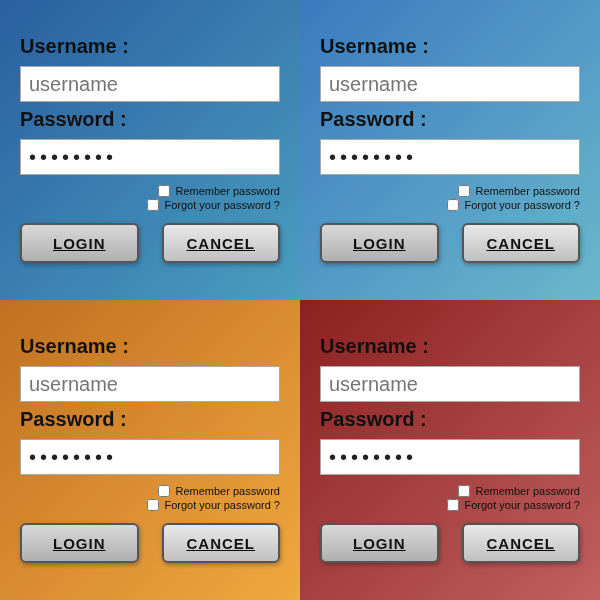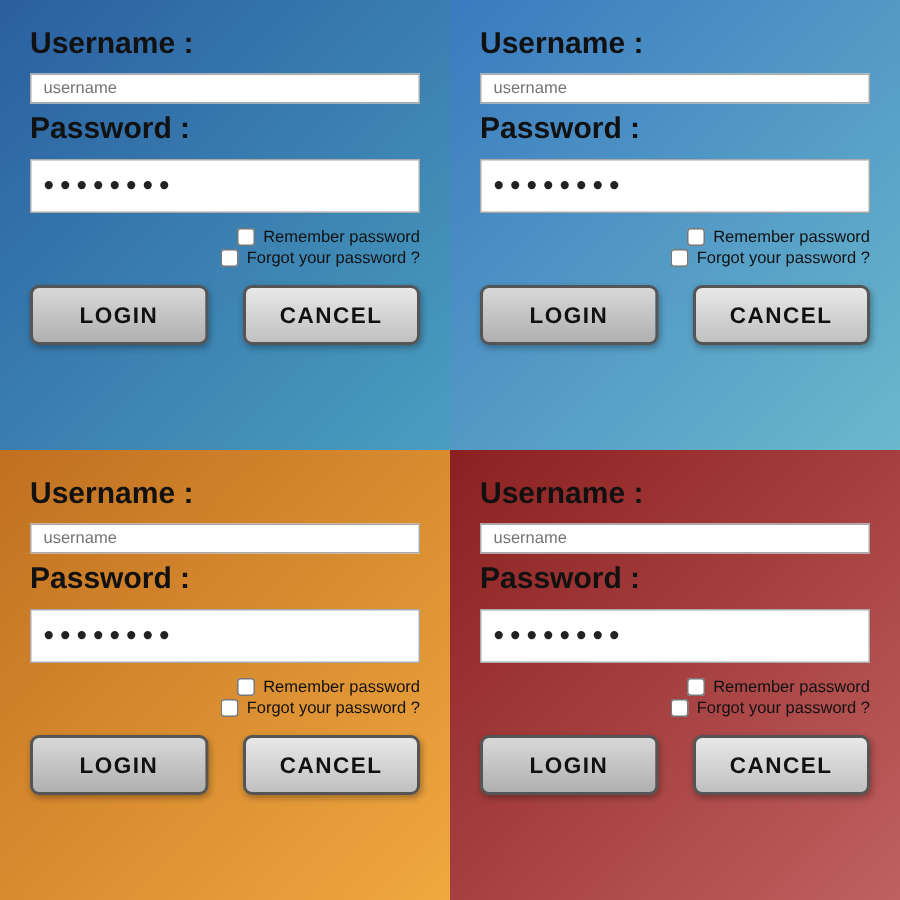--- a/index.html
+++ b/index.html
@@ -7,21 +7,21 @@
       width: 600px;
       height: 600px;
       display: grid;
       grid-template-columns: 1fr 1fr;
       grid-template-rows: 1fr 1fr;
       overflow: hidden;
       font-family: Arial, sans-serif;
     }
 
     .panel {
-      padding: 18px 20px 16px 20px;
+      padding: 35px 20px 16px 20px;
       display: flex;
       flex-direction: column;
       gap: 6px;
     }
 
     
     .panel-1 {
       background: linear-gradient(135deg, #2a5fa0 0%, #4a9ec0 100%);
     }
     .panel-2 {
@@ -36,25 +36,25 @@
 
     .label {
       font-size: 20px;
       font-weight: bold;
       color: #111;
       margin-bottom: 2px;
     }
 
     .text-input {
       width: 100%;
-      height: 20px;
+      height: 36px;
       background: white;
       border: 1px solid #aaa;
       padding: 4px 8px;
-      font-size: 11px;
+      font-size: 20px;
       color: #333;
       outline: none;
     }
 
     .password-input {
       width: 100%;
       height: 36px;
       background: white;
       border: 1px solid #aaa;
       padding: 4px 8px;
@@ -83,20 +83,21 @@
     .checkbox-row input[type="checkbox"] {
       width: 12px;
       height: 12px;
       accent-color: #444;
     }
 
     .buttons {
       display: flex;
       gap: 23px;
       margin-top: 6px;
+      text-decoration: underline;
     }
 
     .btn {
       flex: 1;
       height: 40px;
       border: 2px solid #555;
       border-radius: 6px;
       font-size: 15px;
       font-weight: bold;
       cursor: pointer;

